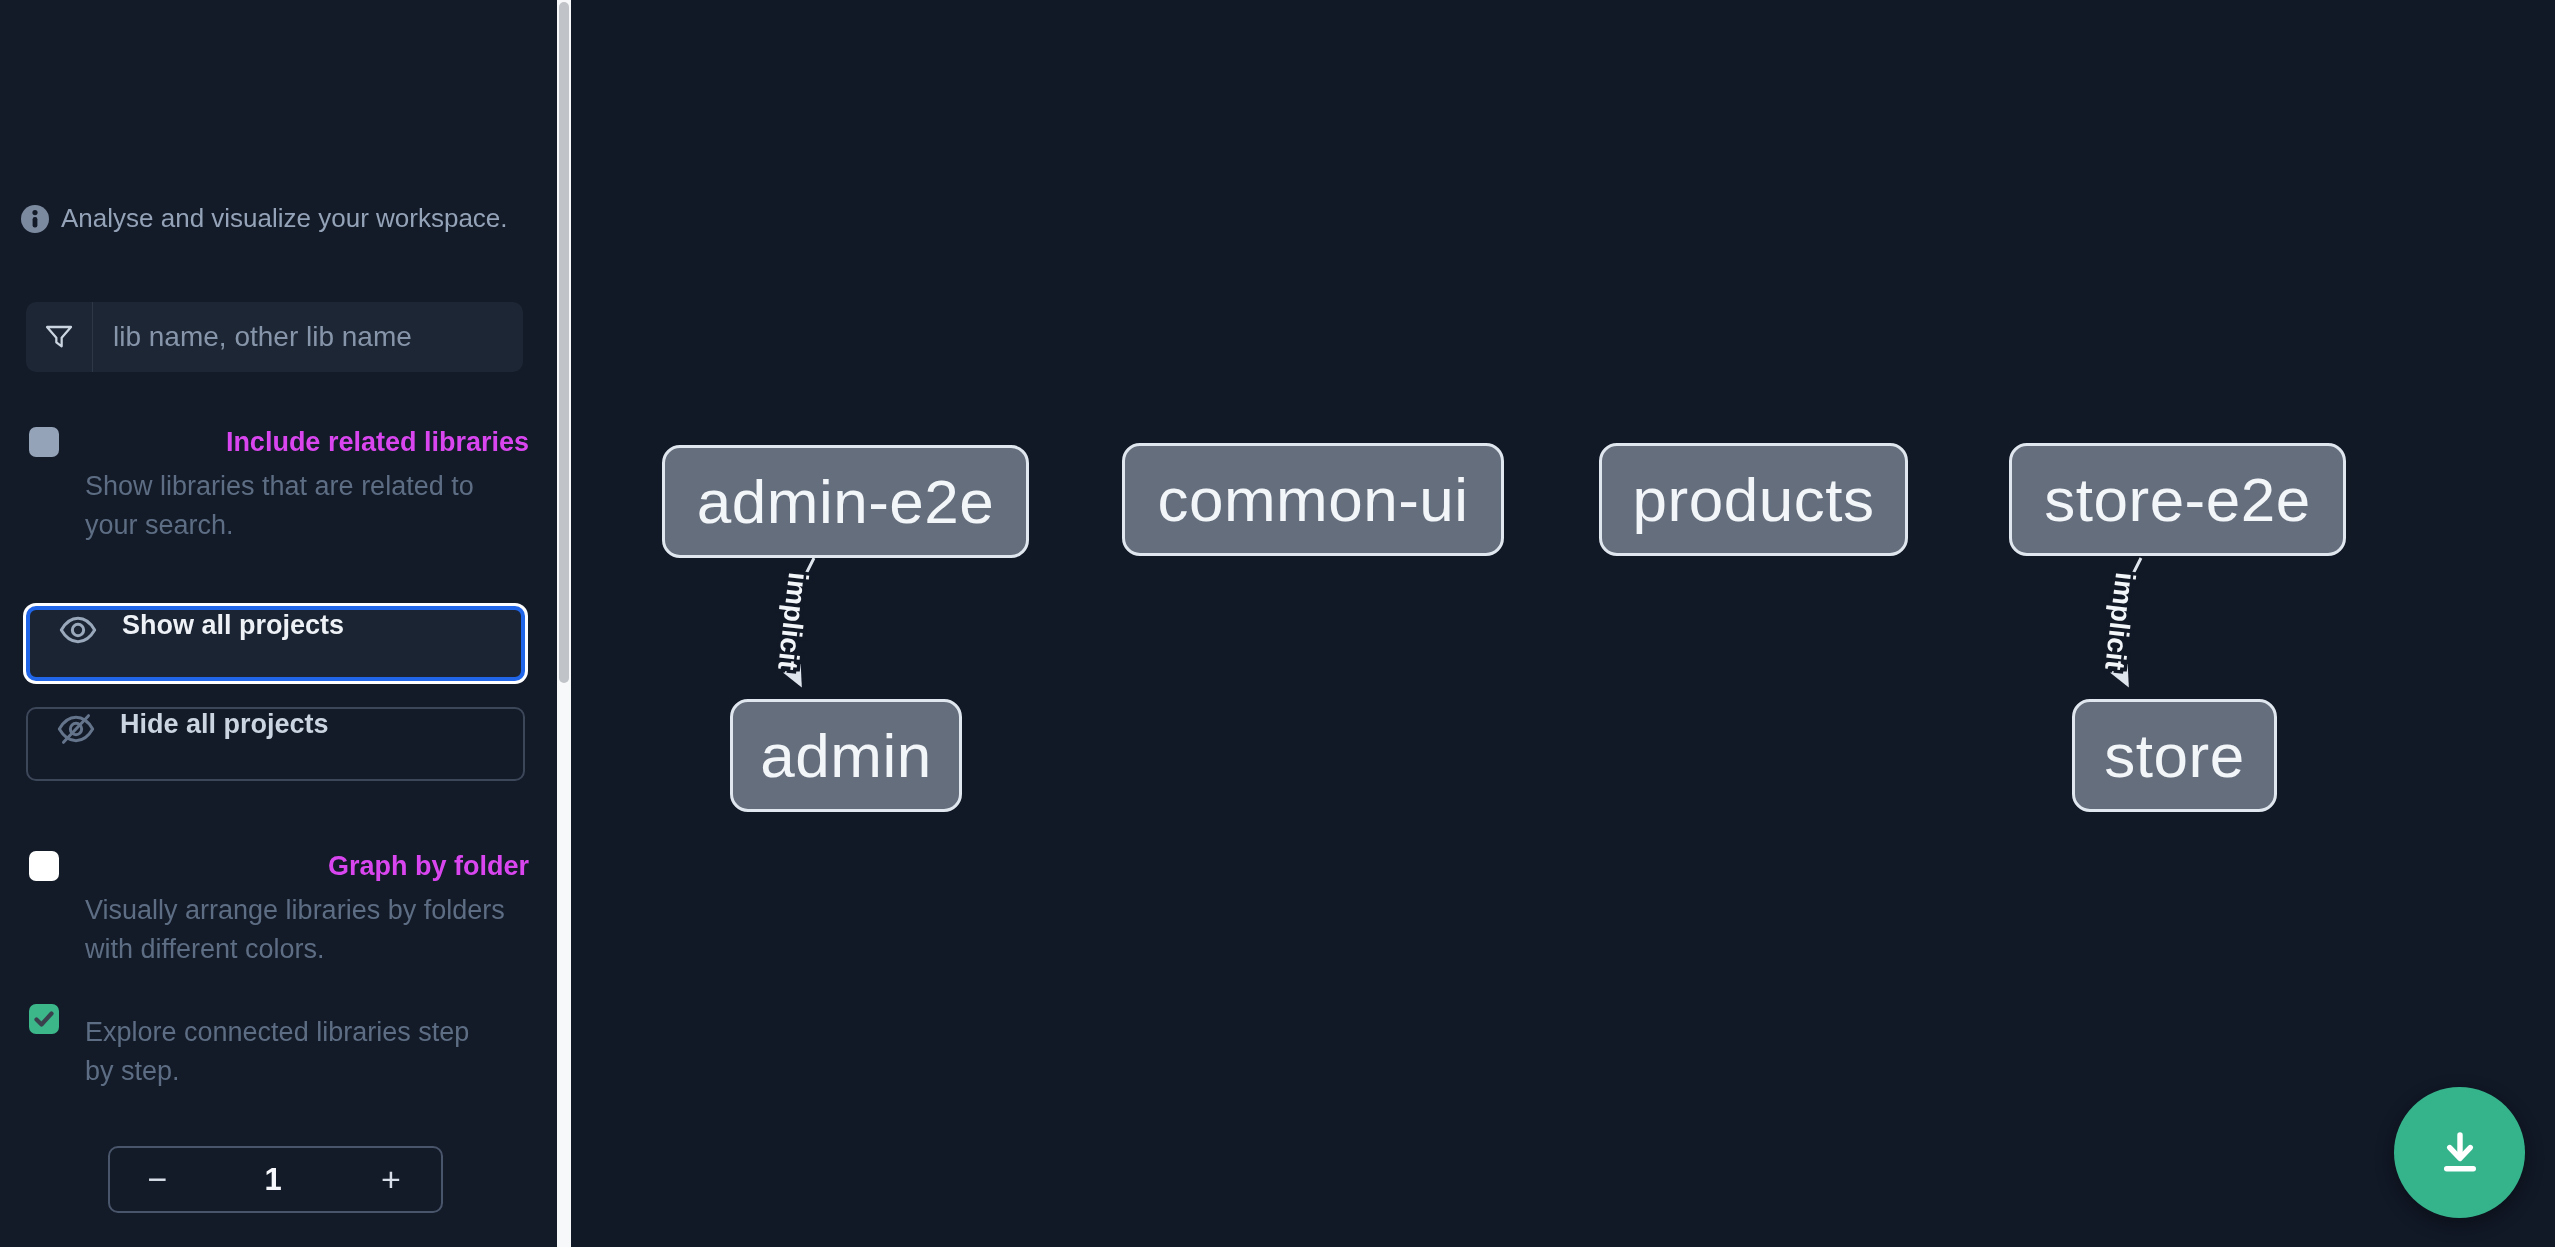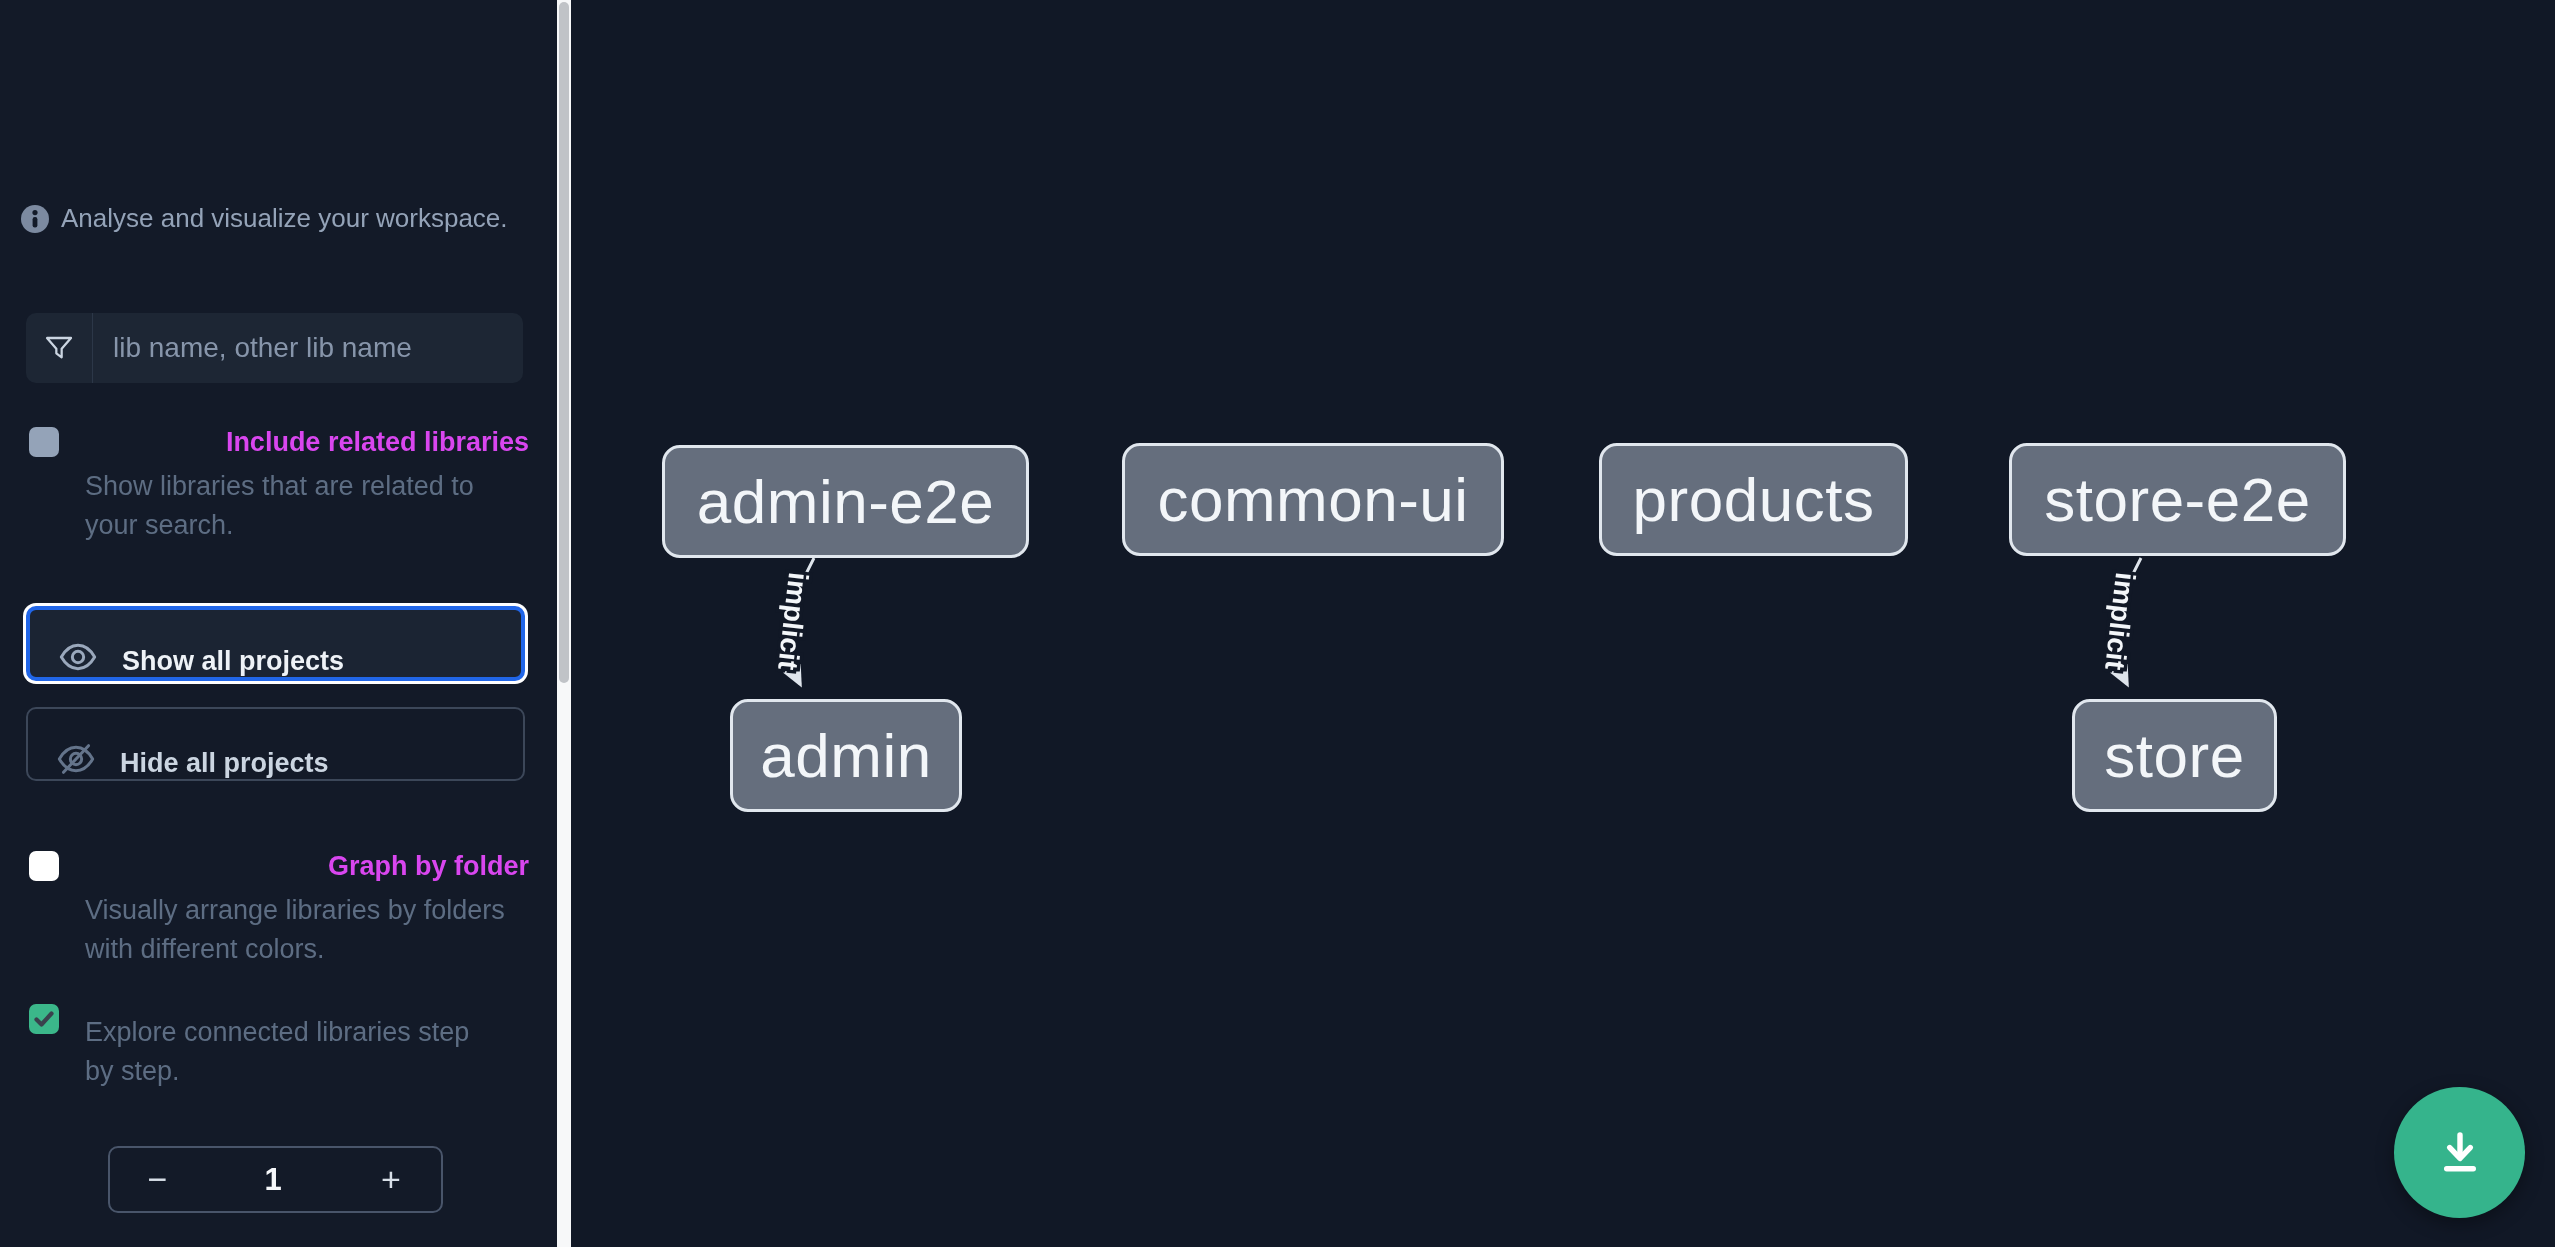--- a/index.html
+++ b/index.html
@@ -9,35 +9,35 @@
   
   .sidebar { position:absolute; left:0; top:0; width:557px; height:1247px; background:#131a28; }
   .sb-header { position:absolute; left:0; top:0; width:557px; height:177px; border-bottom:1px solid #1d2736; }
   .nx-logo { position:absolute; left:27px; top:58px; width:100px; height:78px; }
   .app-title { position:absolute; left:181px; top:68px; font-size:38px; font-weight:700; color:#f4f7fa; letter-spacing:-0.5px; }
   .theme-btn { position:absolute; left:466px; top:76px; width:44px; height:44px; background:none; border:none; cursor:pointer; }
 
   .tagline { position:absolute; left:20px; top:203px; display:flex; align-items:flex-start; gap:11px; color:#94a3b8; font-size:26px; width:500px; }
   .info-icon { flex:0 0 auto; margin-top:1px; }
 
-  .searchbox { position:absolute; left:26px; top:313px; width:497px; height:70px; background:#1d2634; border-radius:10px; display:flex; align-items:stretch; overflow:hidden; }
+  .searchbox { position:absolute; left:26px; top:302px; width:497px; height:70px; background:#1d2634; border-radius:10px; display:flex; align-items:stretch; overflow:hidden; }
   .search-icon-cell { width:67px; display:flex; align-items:center; justify-content:center; border-right:1px solid #2c3748; }
   .searchbox input { flex:1; background:transparent; border:none; outline:none; color:#cbd5e1; font-size:28px; padding:0 20px; font-family:"Liberation Sans", sans-serif; }
   .searchbox input::placeholder { color:#8795aa; opacity:1; }
 
   .opt-row { position:absolute; left:29px; width:500px; }
   .cb { position:absolute; left:0; top:0; width:30px; height:30px; border-radius:7px; }
   .cb-gray { background:#94a3b8; }
   .cb-white { background:#ffffff; }
   .cb-green { background:#3bb78a; display:flex; align-items:center; justify-content:center; }
   .cb-green svg { width:24px; height:24px; }
   .opt-label { display:block; margin-left:56px; font-size:27px; font-weight:700; color:#d946ef; line-height:31px;text-align:right; }
   .opt-desc { display:block; margin-left:56px; margin-top:9px; font-size:27px; color:#5d6d83; line-height:39px; width:420px; }
 
-  .sb-btn { position:absolute; left:26px; width:499px; height:75px; border-radius:10px; display:flex; align-items:flex-end; gap:24px; padding:0 0 0 28px; font-family:"Liberation Sans", sans-serif; font-size:27px; font-weight:700; cursor:pointer; background:transparent; }
+  .sb-btn { position:absolute; left:26px; width:499px; height:75px; border-radius:10px; display:flex; align-items:flex-start; gap:24px; padding:0 0 0 28px; font-family:"Liberation Sans", sans-serif; font-size:27px; font-weight:700; cursor:pointer; background:transparent; }
   .btn-show { top:606px; background:#1b2433; border:4px solid #2166e8; box-shadow:0 0 0 3px #ffffff; color:#eef2f7; }
   .btn-hide { top:707px; height:74px; border:2px solid #3c4759; color:#cbd5e1; }
 
   .stepper { position:absolute; left:108px; top:1146px; width:335px; height:67px; border:2px solid #49556a; border-radius:10px; display:flex; align-items:stretch; }
   .stepper button { background:transparent; border:none; color:#d8dfe8; font-size:34px; cursor:pointer; font-family:"Liberation Sans", sans-serif; }
   .step-minus { width:95px; border-right:1px solid #49556a; }
   .step-plus  { flex:1; border-left:1px solid #49556a; }
   .step-value { width:136px; display:flex; align-items:center; justify-content:center; color:#f6f8fb; font-size:31px; font-weight:700; }
 
   

